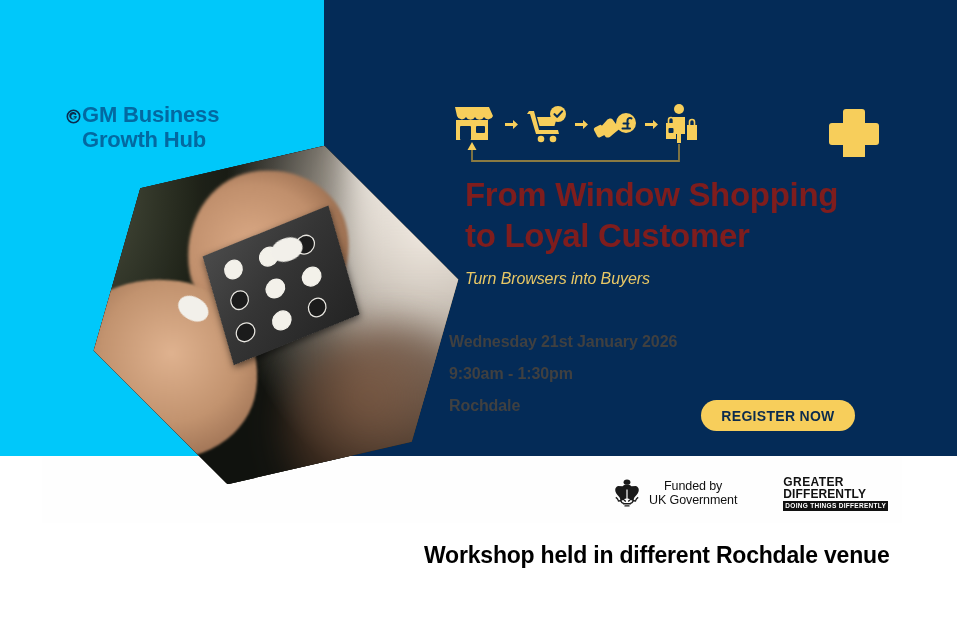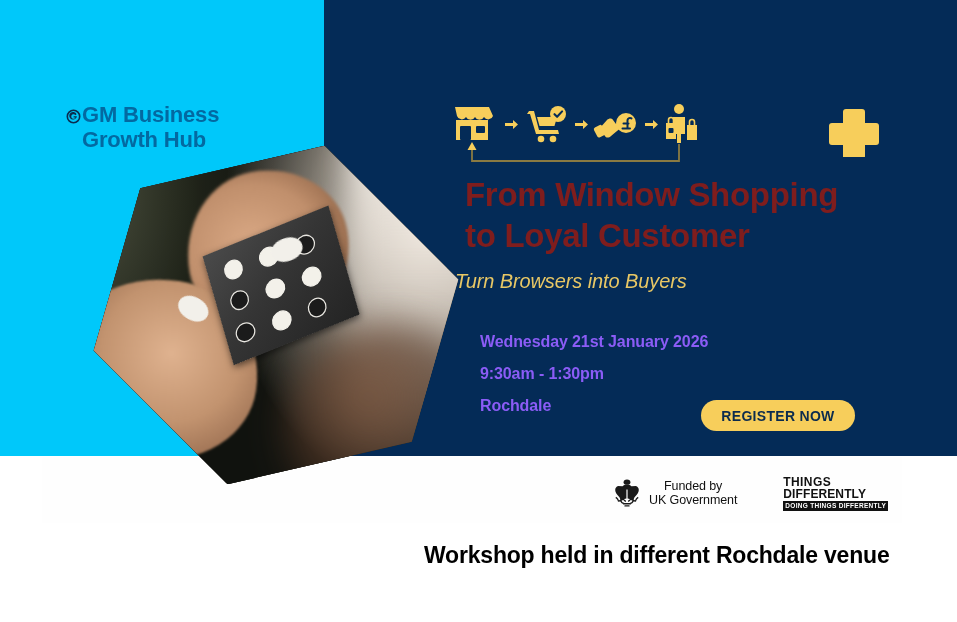--- a/index.html
+++ b/index.html
@@ -168,34 +168,34 @@
     width: 430px;
     color: #7f1d1d;
     font-size: 33px;
     font-weight: 700;
     line-height: 1.24;
     letter-spacing: -0.3px;
     white-space: pre-line;
   }
   .subtitle {
     position: absolute;
-    left: 455px; top: 270px;
+    left: 465px; top: 270px;
     width: 430px;
     color: #E8C765;
-    font-size: 20px;
+    font-size: 16px;
     font-style: italic;
     font-weight: 400;
     letter-spacing: -0.1px;
   }
 
   
   .details {
     position: absolute;
-    left: 480px; top: 333px;
-    color: #8b5cf6;
+    left: 449px; top: 333px;
+    color: #404040;
   }
   .detail-line {
     font-size: 16px;
     font-weight: 700;
     letter-spacing: -0.1px;
     margin-bottom: 14px;
   }
   .detail-line:last-child { margin-bottom: 8px; }
 
   
@@ -397,19 +397,19 @@
         <path d="M23.8 9 c1.8 .4 3 2 3 4 c0 2.6 -1.8 4.6 -3.6 6.4 c-1 1 -1.6 2.2 -1.4 3.6 l1.4 .2 c.4 -1.6 1.4 -2.6 2.6 -3.4 l.8 1.2 c-1.6 1 -2.4 2.2 -2.6 3.8 l-2.4 -.2 c-.6 1.4 -1.8 2.2 -3.2 2.4 l-.2 -1.4 c1.2 -.3 2 -1 2.2 -2.2 l-1.8 -.4 c-.4 1.2 -1.4 1.8 -2.6 1.8 v-1.4 c1 0 1.6 -.5 1.8 -1.4 l-2.2 -.4 v-12 Z"></path>
         <rect x="11" y="26" width="8" height="1.6" rx="0.6"></rect>
         <rect x="12.4" y="28.2" width="5.2" height="1.3" rx="0.5"></rect>
       </g>
     </svg>
     <div class="ukgov-text">Funded by
 UK Government</div>
   </div>
 
   <div class="gm-council">
-    <span class="gmc-line1">THINGS</span>
+    <span class="gmc-line1">GREATER</span>
     <span class="gmc-line2">DIFFERENTLY</span>
     <span class="gmc-strap">DOING THINGS DIFFERENTLY</span>
   </div>
 </div>
 
 <div class="caption">Workshop held in different Rochdale venue</div>
 
 </body></html>

